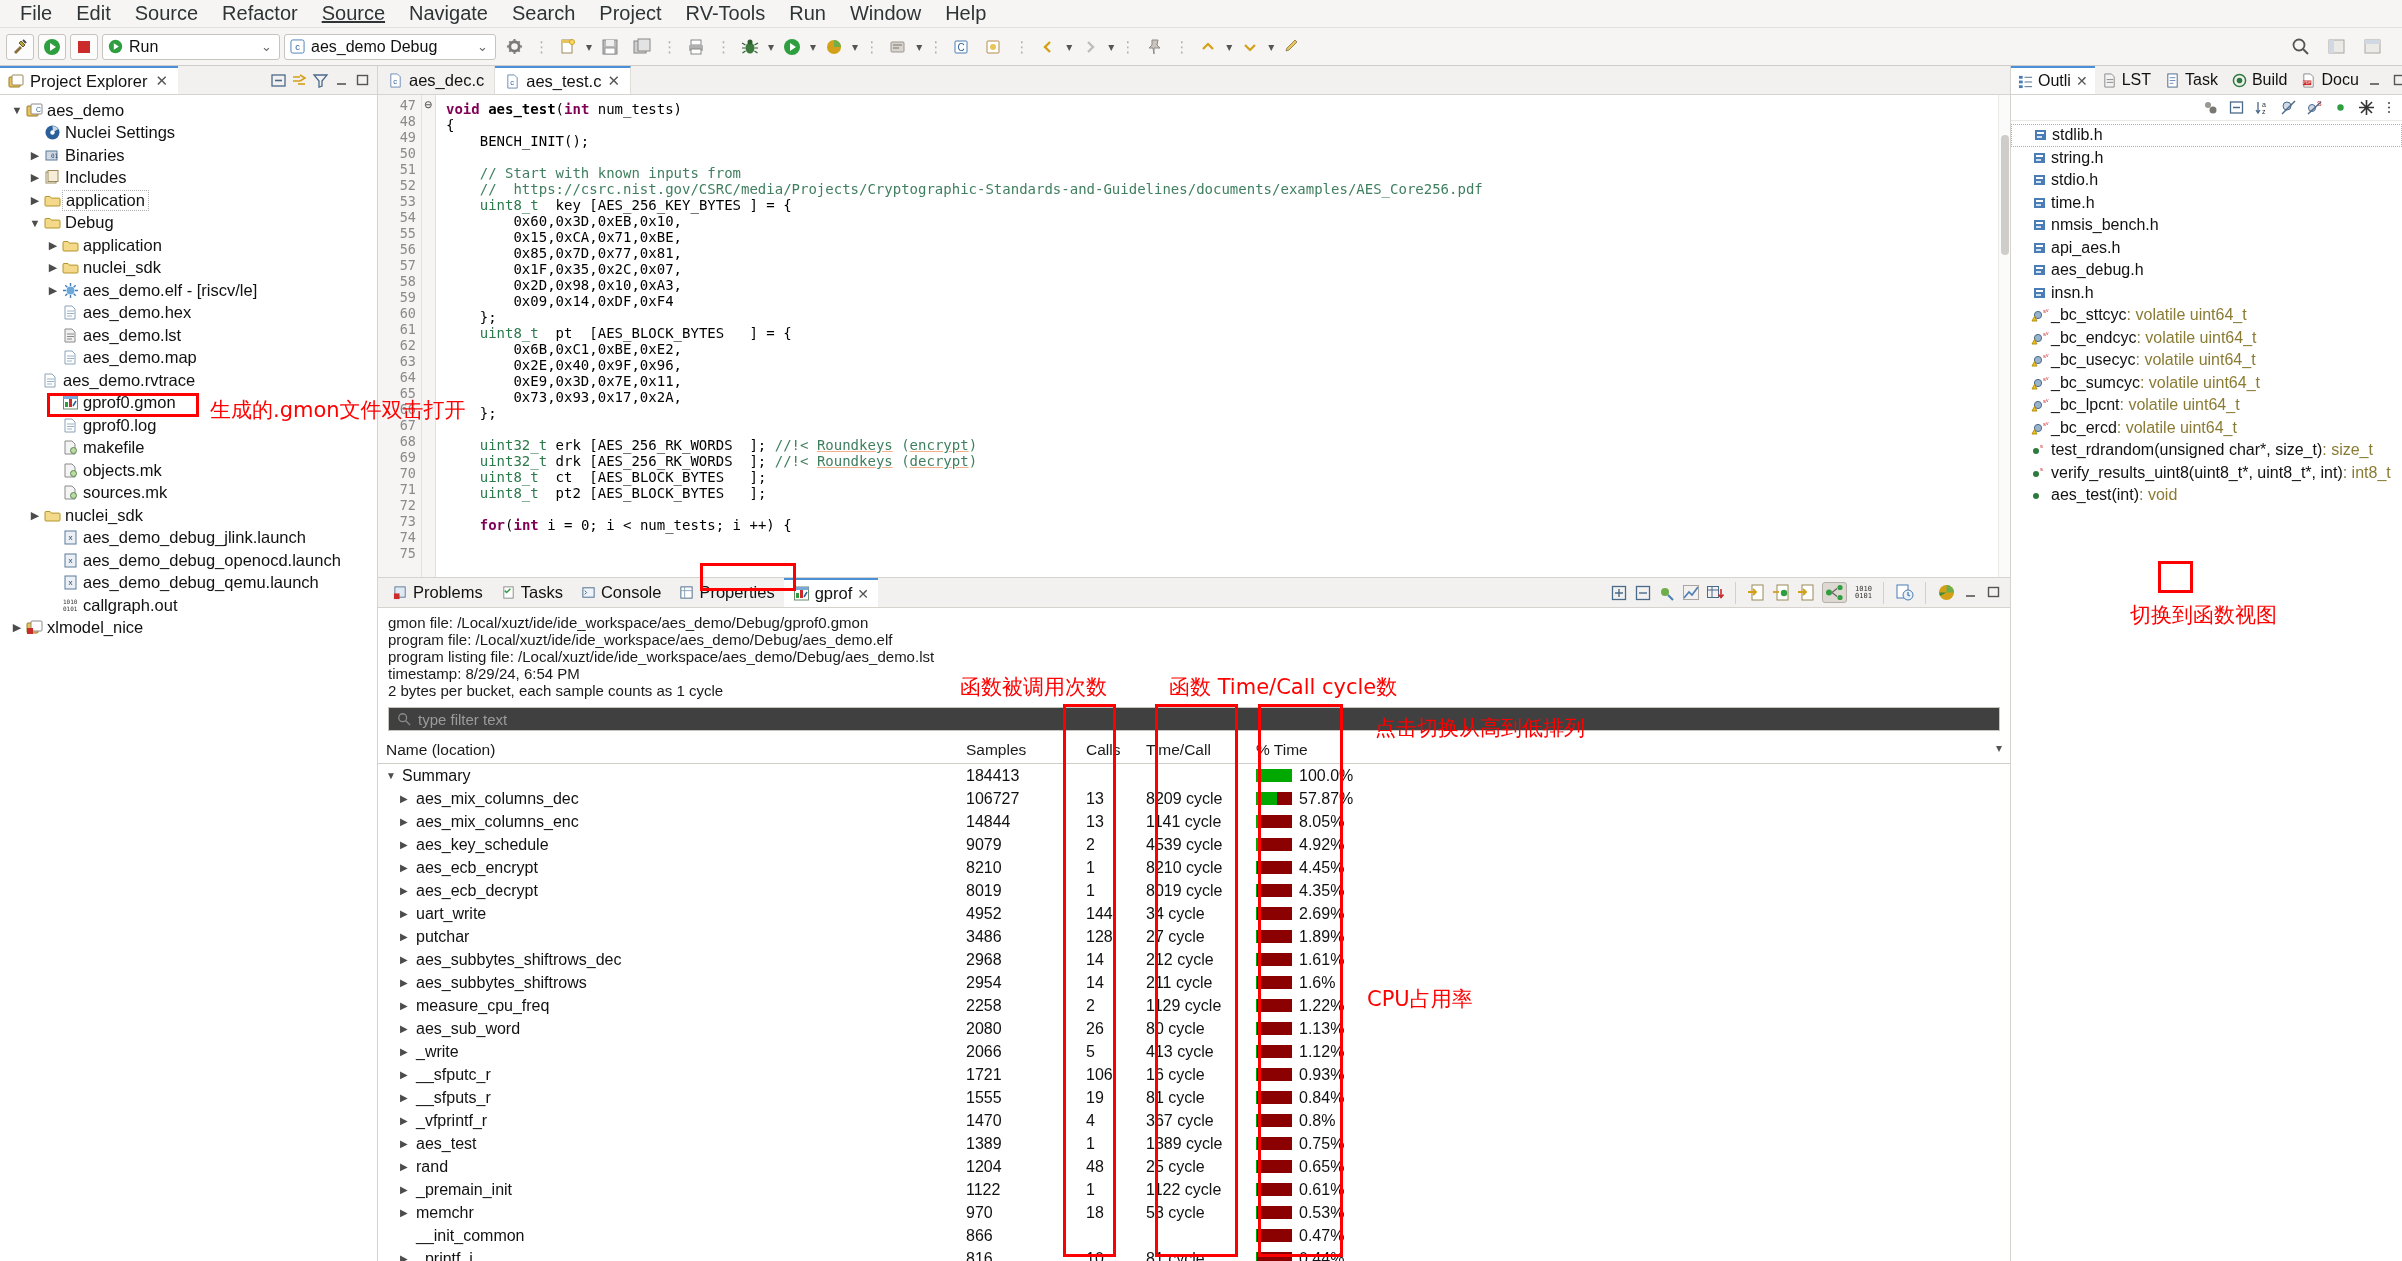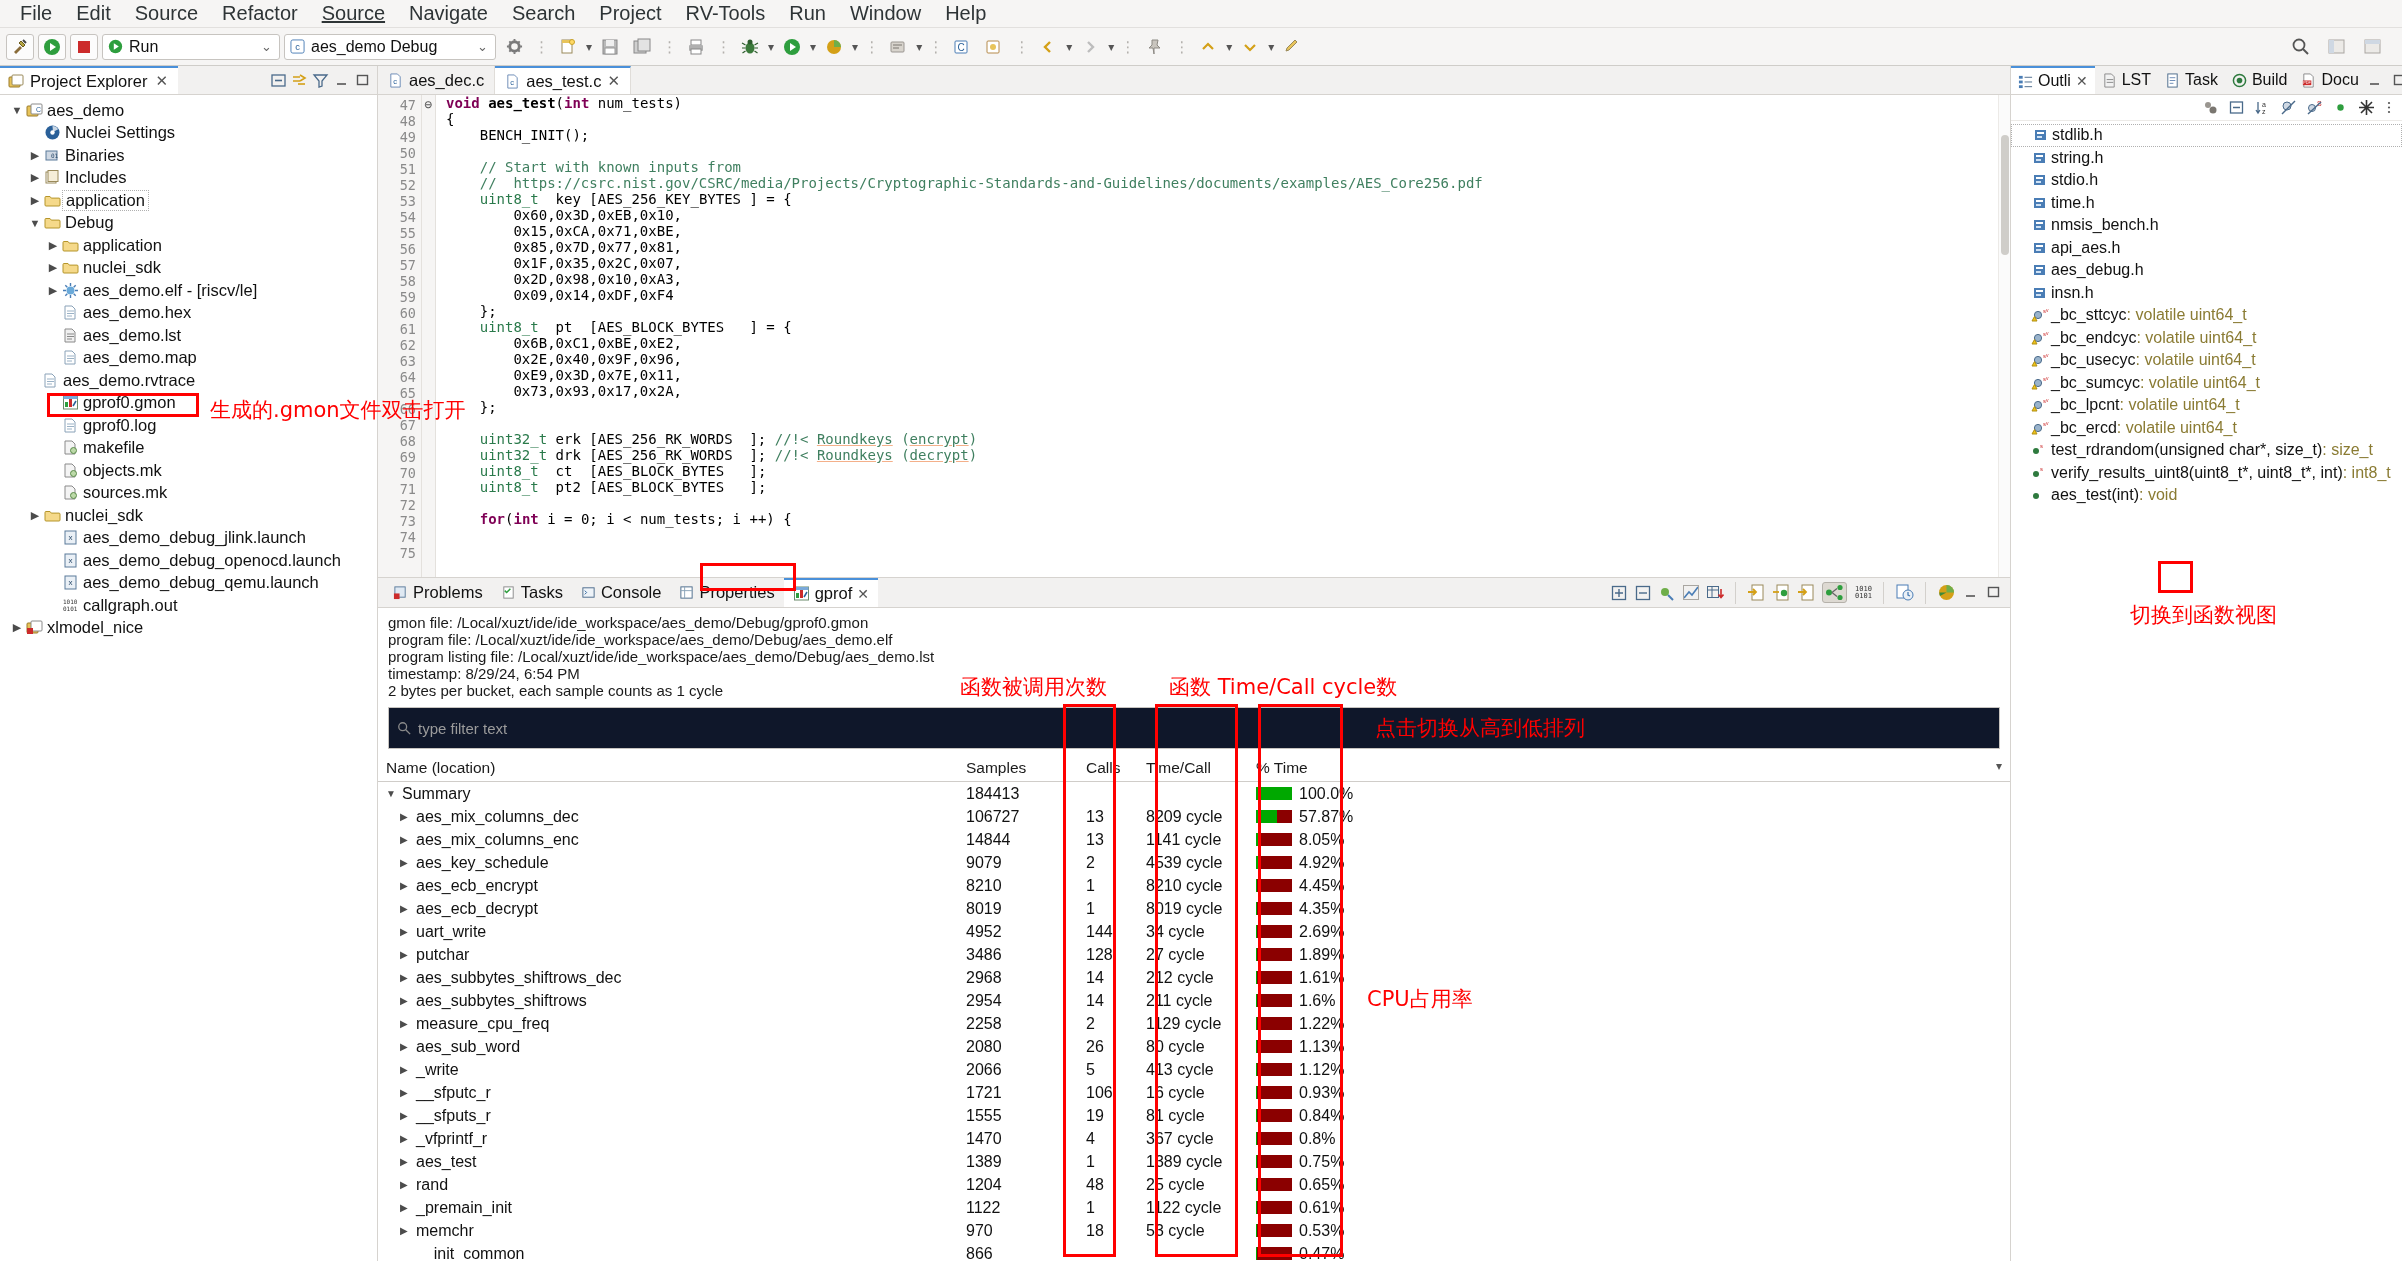--- a/index.html
+++ b/index.html
@@ -79,41 +79,41 @@
           background:#f2f1f0; border-right:1px solid #e0ddd9; }
   .etab.active { background:#fff; border-top:2px solid #4a90d9; }
   .etab .x { color:#555; font-size:15px; }
 
   #code { flex:1; display:flex; overflow:hidden; background:#fff; position:relative; }
   .gutter { width:44px; background:#f6f5f4; border-right:1px solid #e4e1dd;
             text-align:right; padding-right:5px; color:#8a8a8a;
             font-family:"DejaVu Sans Mono", monospace; font-size:13.5px; padding-top:2px;}
   .foldcol { width:14px; background:#f6f5f4; border-right:1px solid #e4e1dd; padding-top:2px;
              font-family:"DejaVu Sans Mono", monospace; font-size:13px; color:#555;}
-  .codelines { flex:1; padding-top:0; padding-left:10px; overflow:hidden;
+  .codelines { flex:1; padding-top:6px; padding-left:10px; overflow:hidden;
                font-family:"DejaVu Sans Mono", monospace; font-size:14px; color:#000; }
   .cl { height:16px; line-height:16px; white-space:pre; }
   .kw { color:#7f0055; font-weight:bold; }
   .ty { color:#2a7a4b; }
   .cm { color:#3f7f5f; }
   .fn { color:#000; font-weight:bold; }
   .tag { color:#3f7f5f; text-decoration:underline; text-decoration-color:#f4b08a;}
   .vscrollbar { width:12px; background:#fbfbfb; border-left:1px solid #eceae7; position:relative;}
   .vthumb { position:absolute; left:2px; width:8px; background:#cfcdc9; border-radius:4px; }
 
   
   #gprof { flex:1; display:flex; flex-direction:column; background:#fff; min-height:0;}
   .gtabbar { height:30px; display:flex; align-items:center; background:#f2f1f0;
              border-bottom:1px solid #d6d3cf; padding-left:6px; position:relative; }
   .gtab { display:flex; align-items:center; gap:5px; padding:0 9px; font-size:16.5px; height:100%;}
   .gtab.active { background:#fff; border-top:2px solid #4a90d9; }
   .gtools { margin-left:auto; display:flex; align-items:center; gap:6px; padding-right:8px; }
 
   .ginfo { padding:6px 10px 2px 10px; font-size:15px; line-height:17px; color:#1a1a1a; }
-  .filterbar { margin:6px 10px 0 10px; height:42px; border:1px solid #c7c4c0; background:#0f172a;
+  .filterbar { margin:6px 10px 0 10px; height:24px; border:1px solid #c7c4c0; background:#404040;
                display:flex; align-items:center; gap:7px; padding:0 8px; color:#9b9b9b; font-size:15px;}
 
   table.gt { width:100%; border-collapse:collapse; font-size:16px; table-layout:fixed; }
   table.gt th {
     font-weight:normal; text-align:left; padding:4px 8px; font-size:15.5px;
     border-bottom:1px solid #d0cdc9; background:#fff; color:#1a1a1a;
   }
   table.gt td { padding:2.5px 8px; white-space:nowrap; overflow:hidden; }
   table.gt tr.r td { border:0; }
   .namecell { display:flex; align-items:center; }

